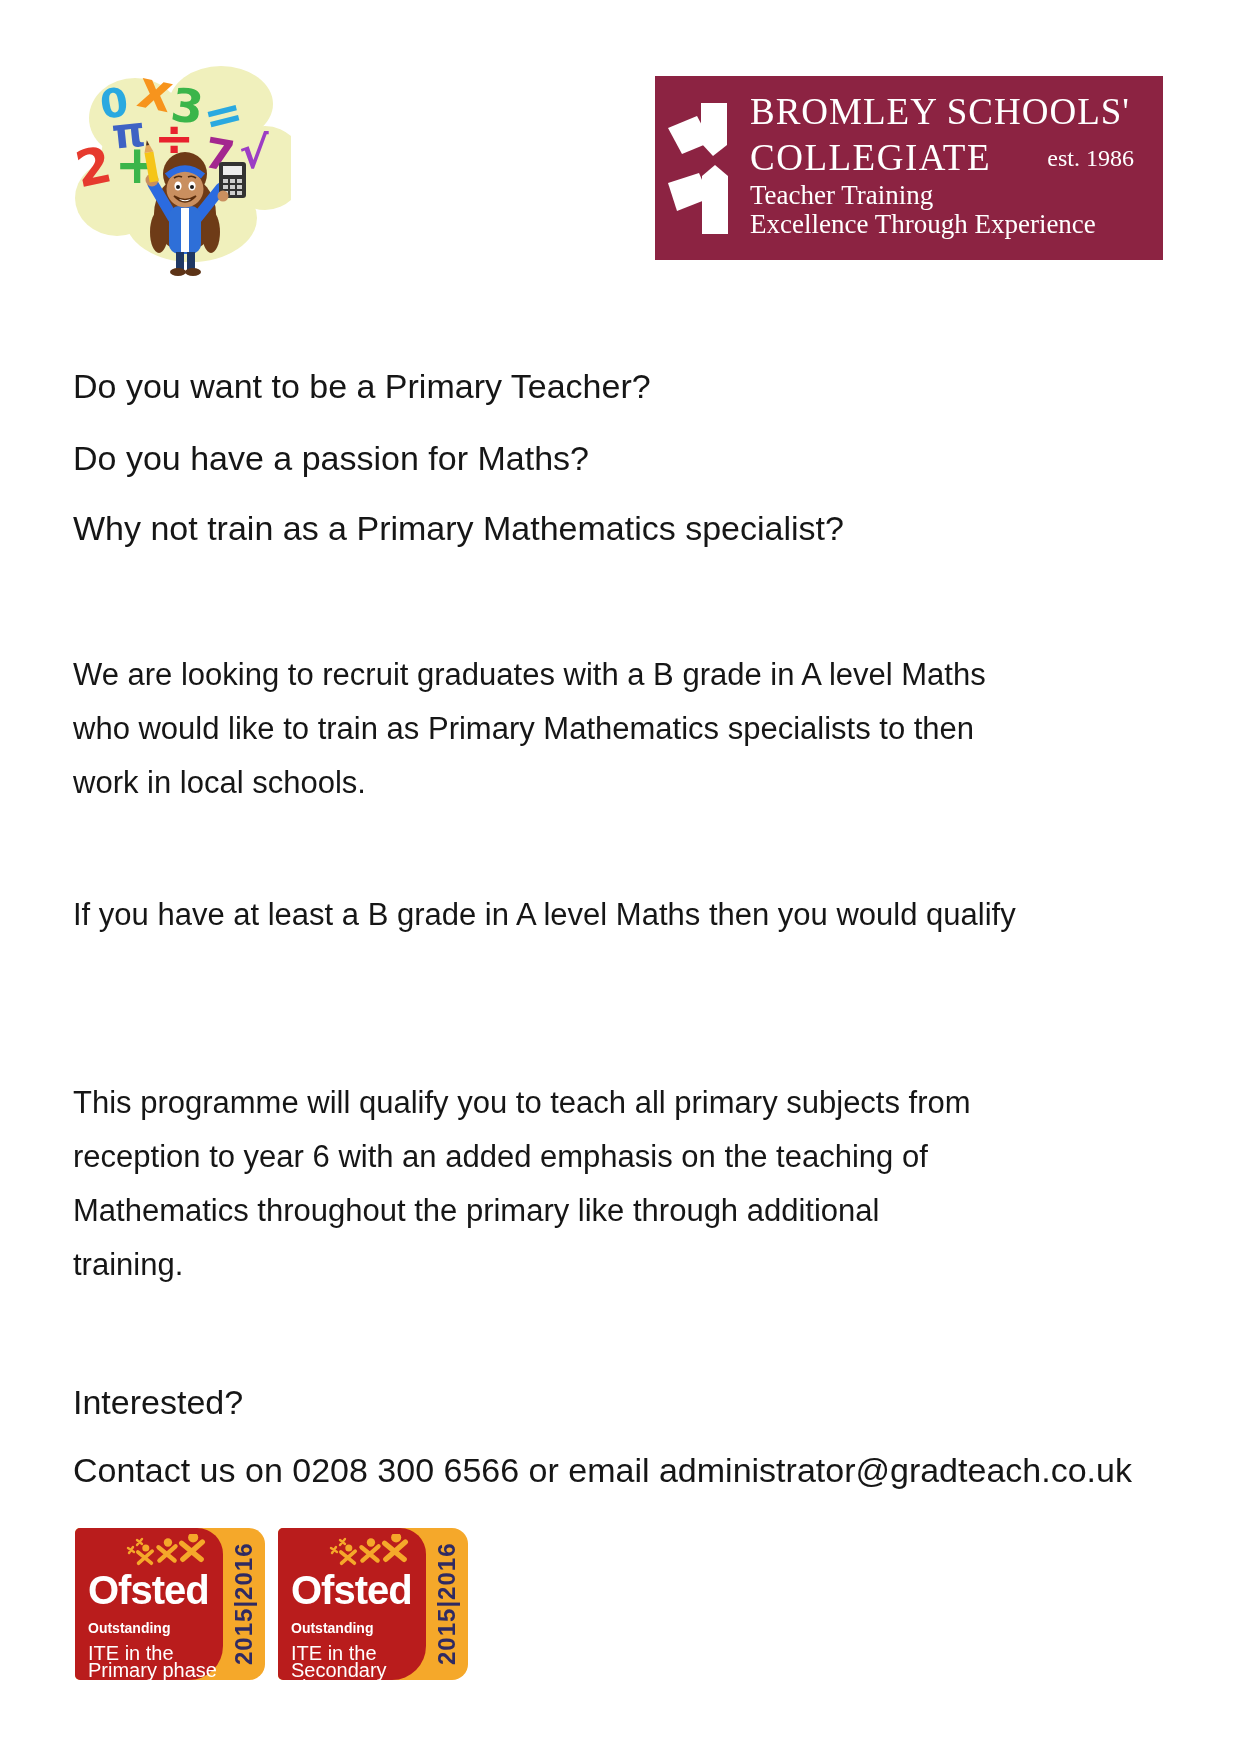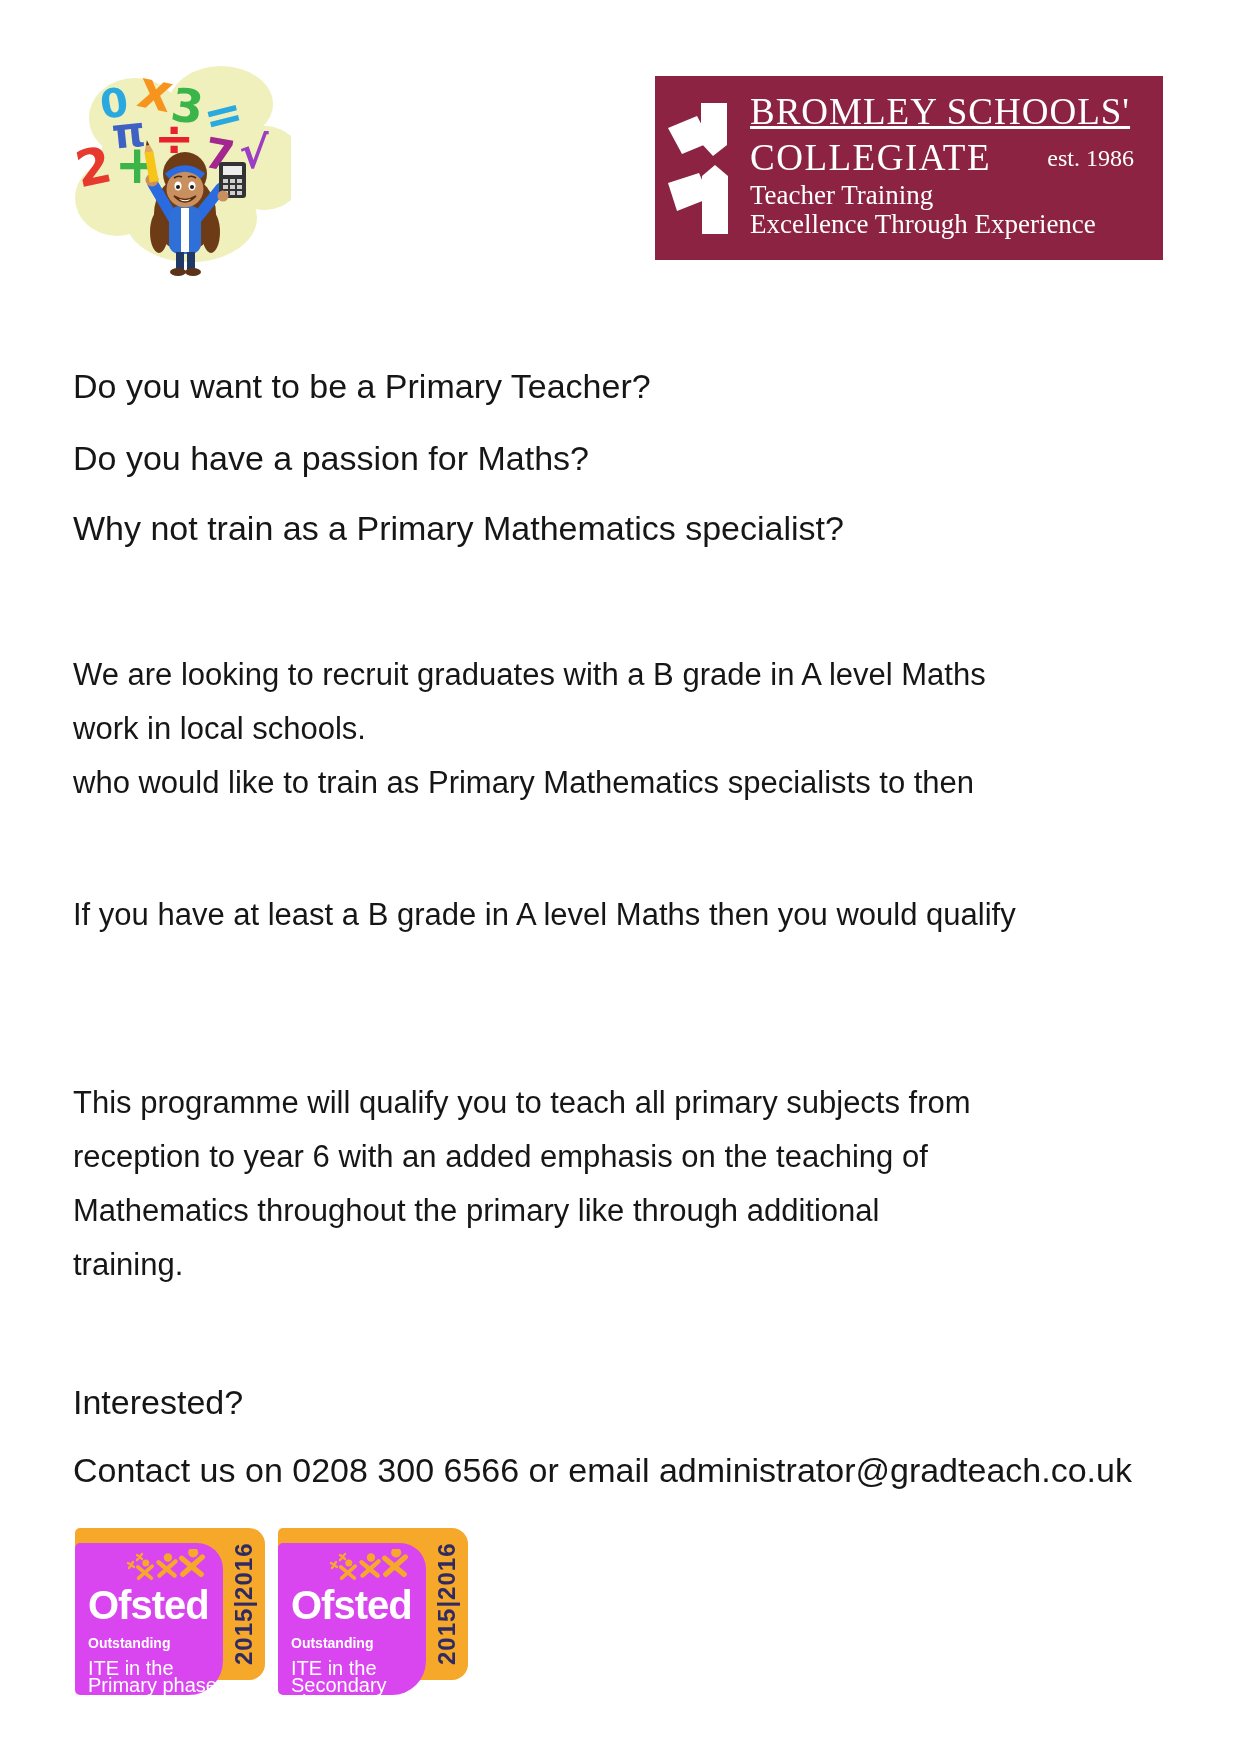--- a/index.html
+++ b/index.html
@@ -14,41 +14,41 @@
   
   .logo {
     position:absolute; left:655px; top:76px; width:508px; height:184px;
     background:#8C2342; display:flex; align-items:flex-start;
   }
   .logo-flower { position:absolute; left:13px; top:27px; width:76px; height:131px; }
   .logo-text {
     position:absolute; left:95px; top:12px; width:398px;
     font-family:"Liberation Serif", serif; color:#ffffff;
   }
-  .logo-l1 { font-size:37px; line-height:47px; letter-spacing:1px; white-space:nowrap;text-decoration:underline; }
+  .logo-l1 { font-size:37px; line-height:47px; letter-spacing:1px; white-space:nowrap; }
   .logo-l2row { display:flex; align-items:flex-start; line-height:46px; }
   .logo-l2 { font-size:37px; letter-spacing:1.5px; white-space:nowrap; }
   .logo-est { font-size:24px; margin-left:auto; margin-right:14px; white-space:nowrap; }
   .logo-l3 { font-size:27px; line-height:28px; }
   .logo-l4 { font-size:27px; line-height:30px; }
 
   
   .q { position:absolute; left:73px; font-size:34px; line-height:48px; white-space:nowrap; }
   .para { position:absolute; left:73px; font-size:31px; line-height:54px; }
   .para div { white-space:nowrap; }
   .contact { position:absolute; left:73px; font-size:34px; line-height:48px; white-space:nowrap; }
 
   
   .badge {
     position:absolute; top:1528px; width:190px; height:152px;
     background:#F5A82A; border-radius:5px 16px 16px 5px;
   }
   .badge-navy {
-    position:absolute; left:0; top:15px; width:148px; height:152px;
-    background:#d946ef; border-radius:5px 26px 34px 5px; color:#ffffff;
+    position:absolute; left:0; top:0; width:148px; height:152px;
+    background:#b91c1c; border-radius:5px 26px 34px 5px; color:#ffffff;
   }
   .badge-figs { position:absolute; left:50px; top:6px; width:82px; height:40px; }
   .badge-brand {
     position:absolute; left:13px; top:40px; font-size:40px; font-weight:bold;
     letter-spacing:-1px; line-height:44px;
   }
   .badge-rating {
     position:absolute; left:13px; top:88px; font-size:14px; font-weight:bold; line-height:24px;
   }
   .badge-scope {
@@ -155,22 +155,22 @@
       <div class="logo-l4">Excellence Through Experience</div>
     </div>
   </div>
 
   <div class="q" style="top:362px">Do you want to be a Primary Teacher?</div>
   <div class="q" style="top:504px">Why not train as a Primary Mathematics specialist?</div>
   <div class="q" style="top:434px">Do you have a passion for Maths?</div>
 
   <div class="para" style="top:648px">
     <div>We are looking to recruit graduates with a B grade in A level Maths</div>
+    <div>who would like to train as Primary Mathematics specialists to then</div>
     <div>work in local schools.</div>
-    <div>who would like to train as Primary Mathematics specialists to then</div>
   </div>
 
   <div class="para" style="top:888px">
     <div>If you have at least a B grade in A level Maths then you would qualify</div>
   </div>
 
   <div class="para" style="top:1076px">
     <div>This programme will qualify you to teach all primary subjects from</div>
     <div>reception to year 6 with an added emphasis on the teaching of</div>
     <div>Mathematics throughout the primary like through additional</div>

